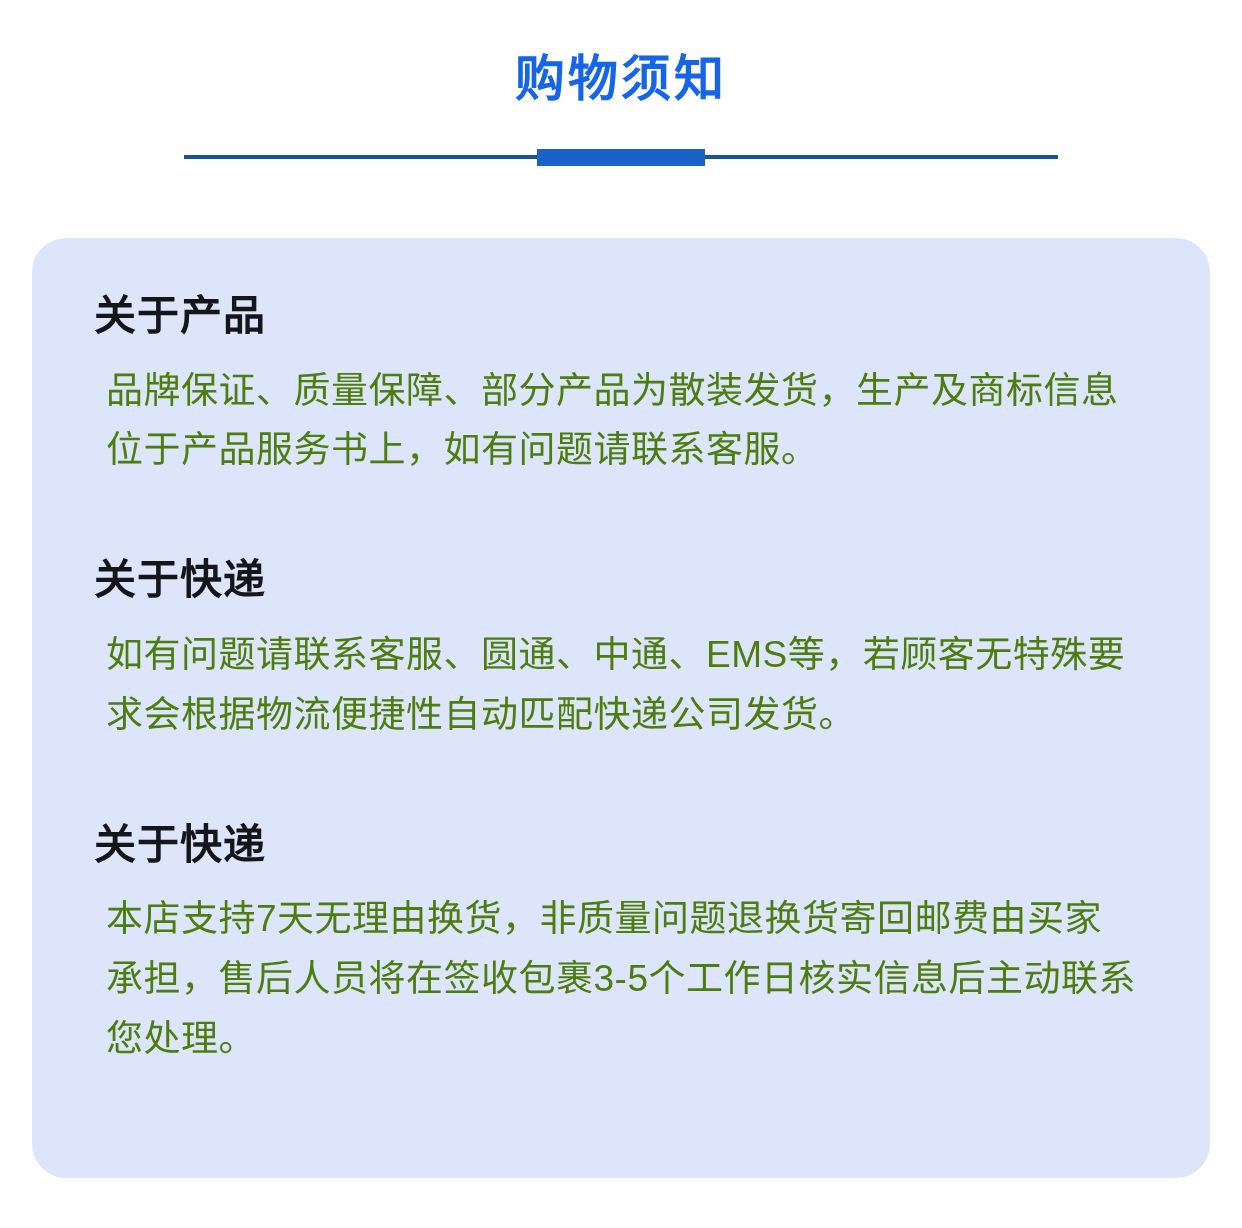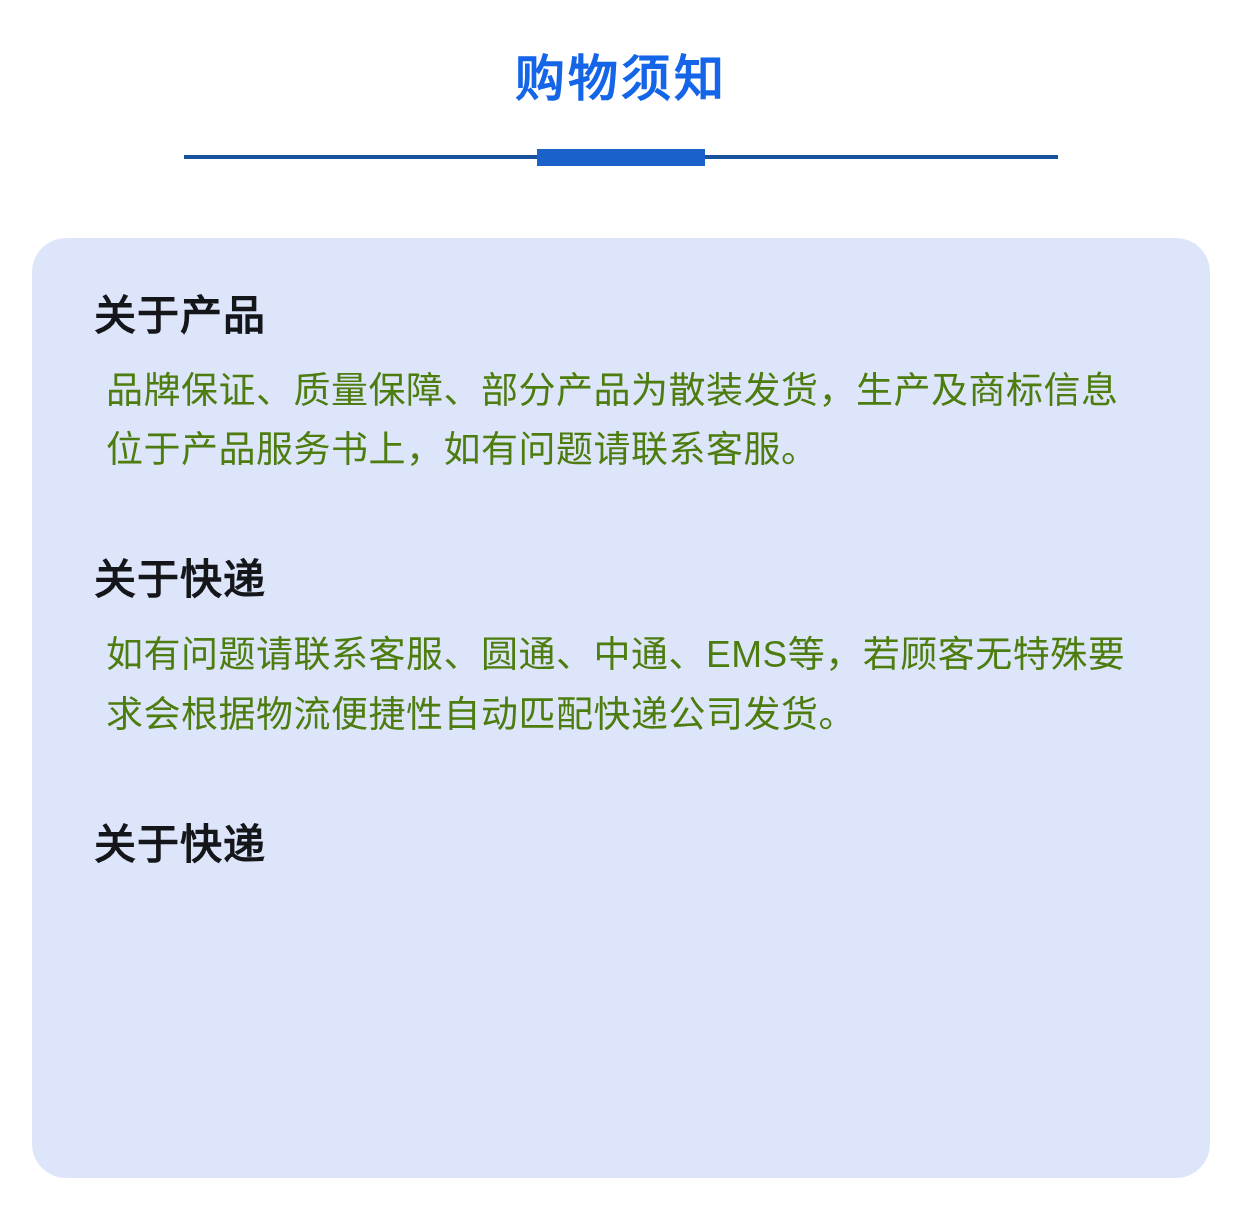--- a/index.html
+++ b/index.html
@@ -120,16 +120,17 @@
 
     <div class="section">
       <h2 class="section-title">关于快递</h2>
       <p class="section-body">如有问题请联系客服、圆通、中通、EMS等，若顾客无特殊要求会根据物流便捷性自动匹配快递公司发货。</p>
     </div>
 
     <div class="gap-lg"></div>
 
     <div class="section">
       <h2 class="section-title">关于快递</h2>
+      <p class="section-body">本店支持7天无理由换货，非质量问题退换货寄回邮费由买家承担，售后人员将在签收包裹3-5个工作日核实信息后主动联系您处理。</p>
     </div>
 
   </div>
 </div>
 
 </body></html>

